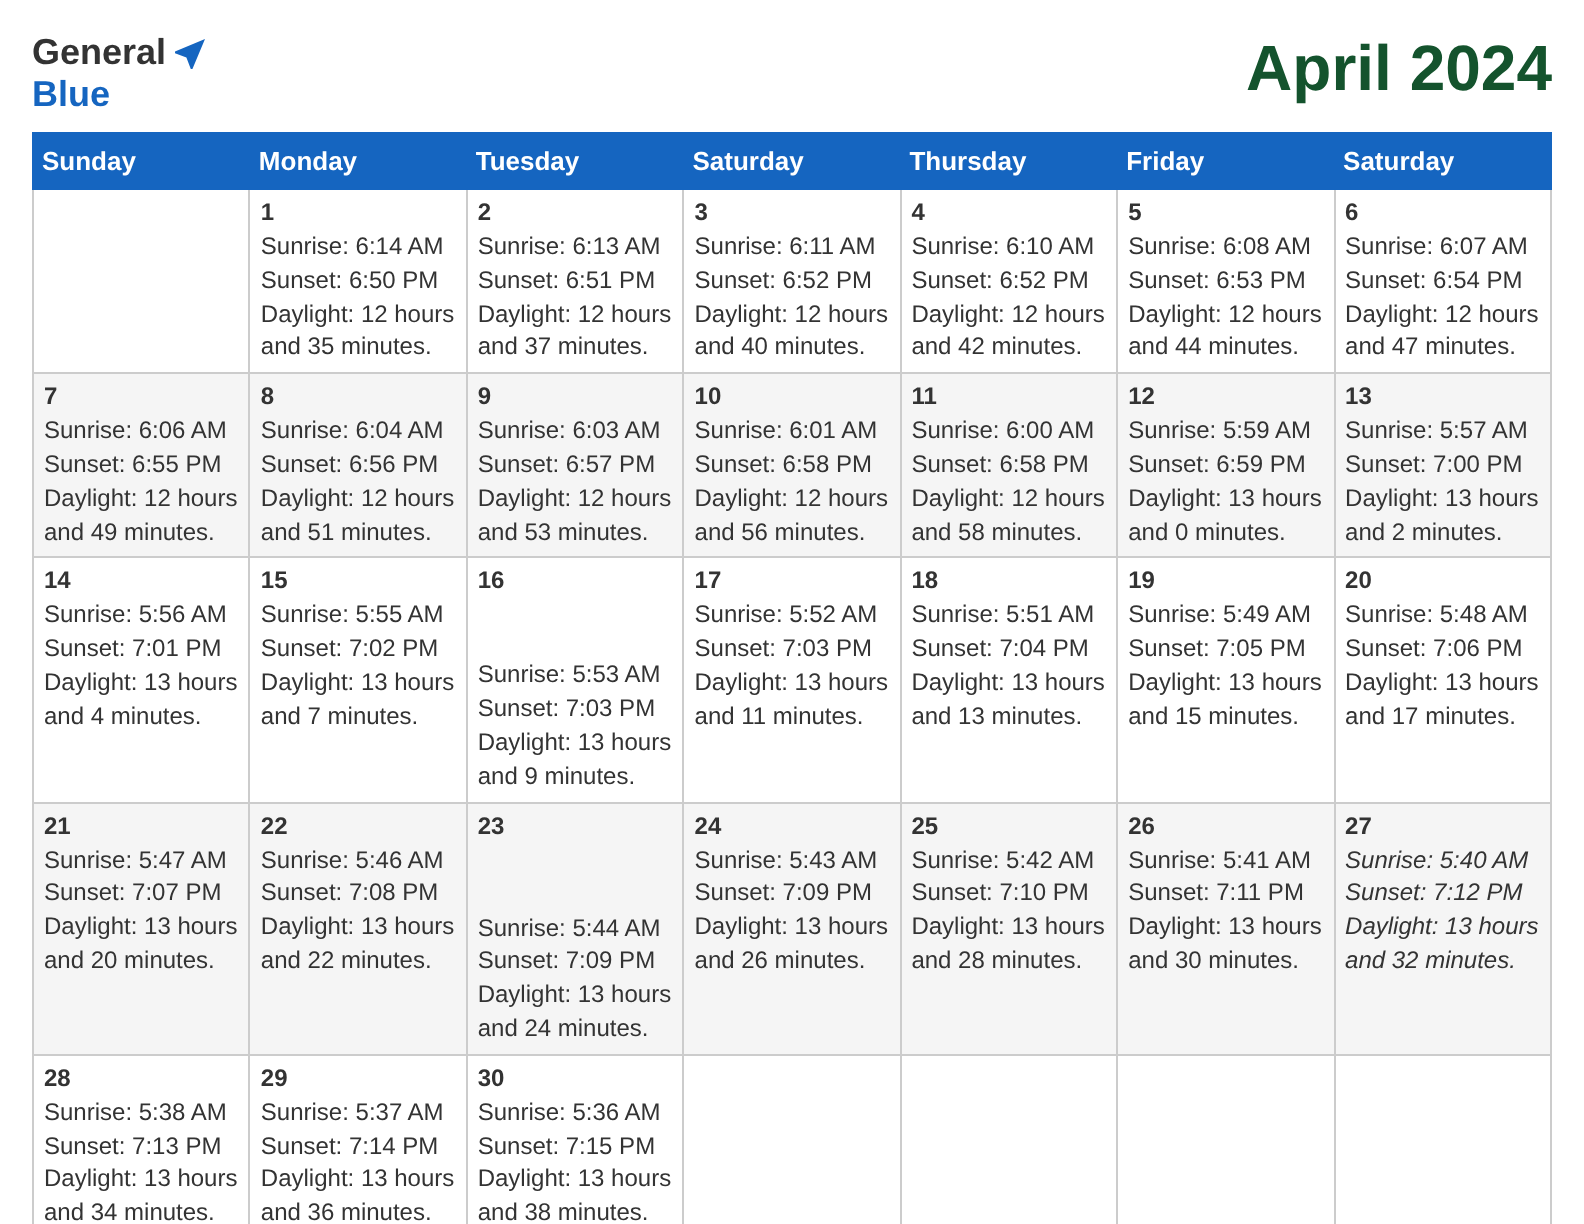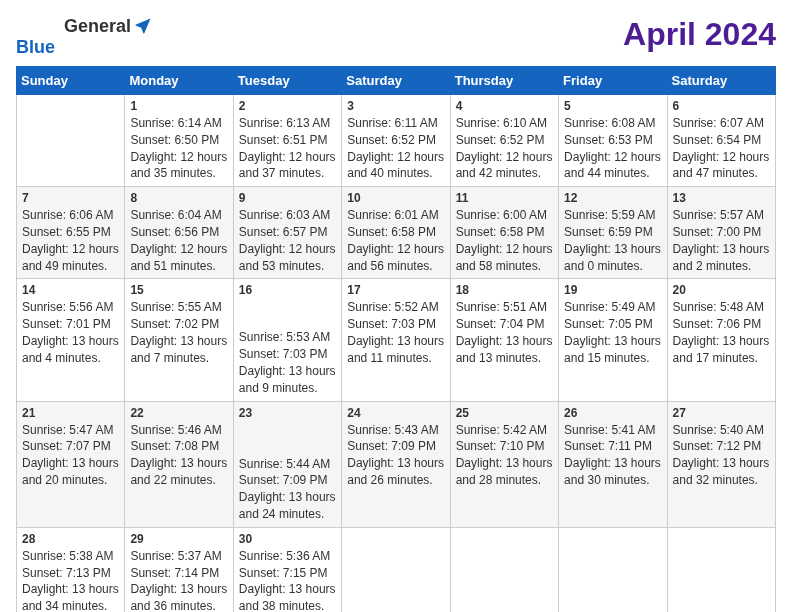--- a/index.html
+++ b/index.html
@@ -16,22 +16,21 @@
       align-items: flex-start;
       margin-bottom: 4px;
     }
     .logo {
       display: flex;
       flex-direction: column;
       align-items: flex-start;
     }
     .logo-text {
       display: flex;
-      align-items: flex-start;
-      margin-left: 48px;
+      align-items: center;
     }
     .logo-general {
       font-size: 18px;
       font-weight: bold;
       color: #333;
     }
     .logo-blue {
       font-size: 18px;
       font-weight: bold;
       color: #1565c0;
@@ -40,21 +39,21 @@
       width: 20px;
       height: 20px;
       margin-left: 2px;
     }
     .title-section {
       text-align: right;
     }
     .month-title {
       font-size: 32px;
       font-weight: bold;
-      color: #4c1d95;
+      color: #14532d;
     }
     .location {
       font-size: 14px;
       color: #555;
       margin-top: 2px;
     }
     .calendar {
       width: 100%;
       border-collapse: collapse;
       margin-top: 8px;
@@ -312,21 +311,21 @@
         </td>
         <td>
           <div class="day-number">26</div>
           <div class="day-info" style="white-space: pre-line;">Sunrise: 5:41 AM
 Sunset: 7:11 PM
 Daylight: 13 hours
 and 30 minutes.</div>
         </td>
         <td>
           <div class="day-number">27</div>
-          <div class="day-info" style="white-space: pre-line;">Sunrise: 5:40 AM
+          <div class="day-info" style="white-space: pre-line; font-style: italic;">Sunrise: 5:40 AM
 Sunset: 7:12 PM
 Daylight: 13 hours
 and 32 minutes.</div>
         </td>
       </tr>
       <tr>
         <td>
           <div class="day-number">28</div>
           <div class="day-info" style="white-space: pre-line;">Sunrise: 5:38 AM
 Sunset: 7:13 PM

